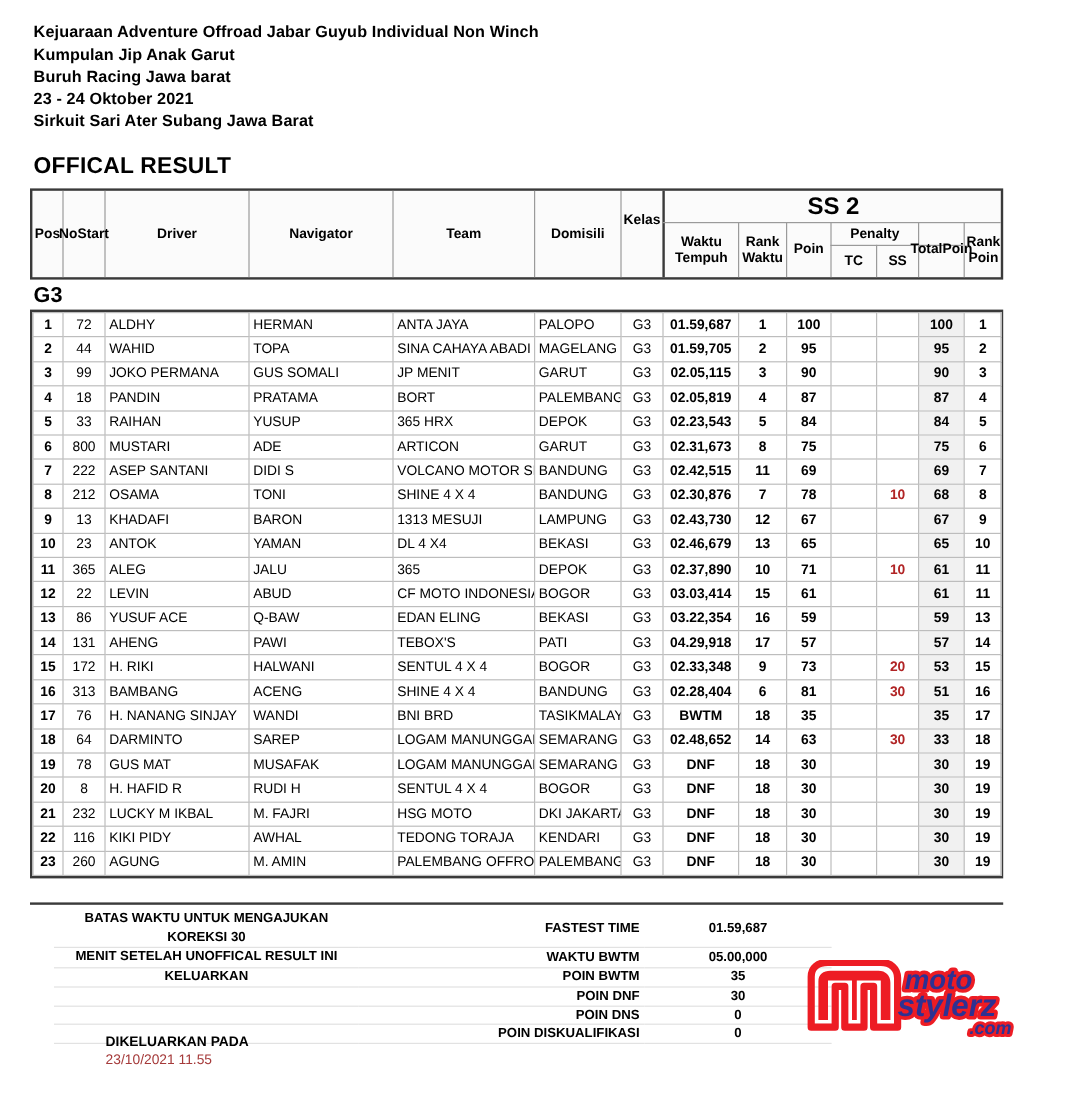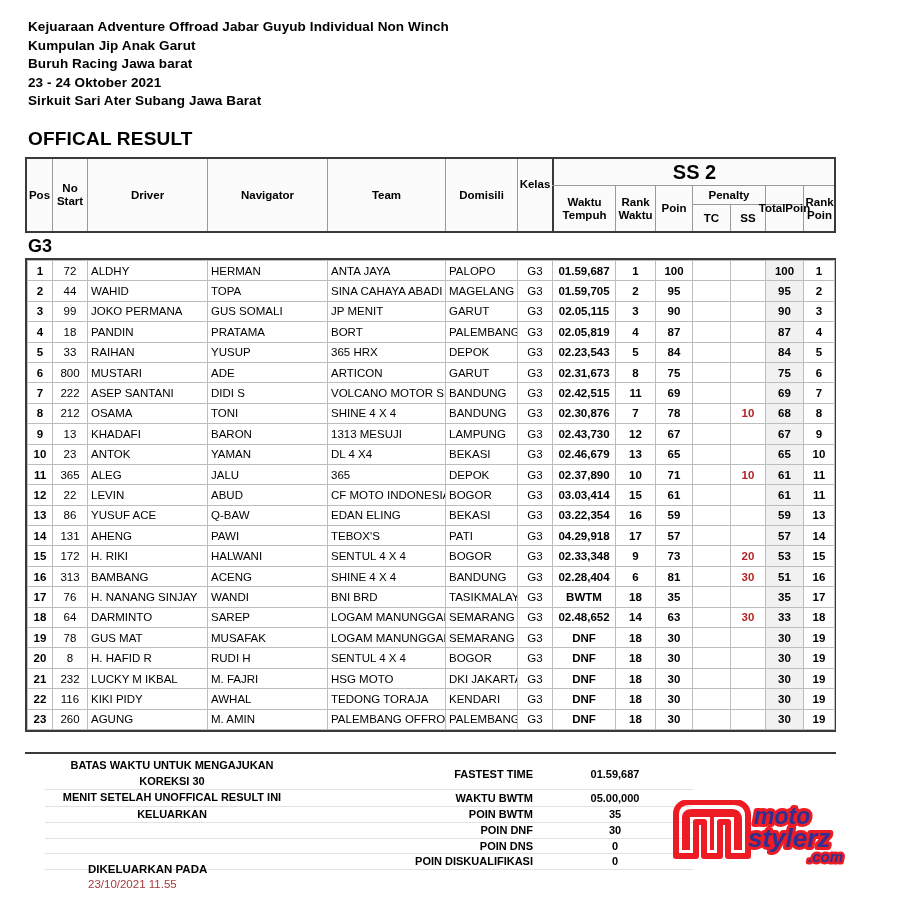--- a/index.html
+++ b/index.html
@@ -103,21 +103,21 @@
     <div class="vline" style="left:628px;top:26px"></div>
     <div class="vline" style="left:665px;top:26px"></div>
     <div class="vline" style="left:703px;top:45px"></div>
     <div class="vline" style="left:738px;top:26px"></div>
     <div class="vline" style="left:776px;top:26px"></div>
 
     <div class="hline" style="top:26px;left:525px"></div>
     <div class="hline" style="top:45px;left:665px;right:33px"></div>
 
     <div class="cell" style="left:0;top:0;width:25px;height:72px">Pos</div>
-    <div class="cell" style="left:26px;top:0;width:34px;height:72px;flex-direction:column">
+    <div class="cell" style="left:26px;top:0;width:34px;height:72px;flex-direction:row">
       <span>No</span>
       <span>Start</span>
     </div>
     <div class="cell" style="left:61px;top:0;width:119px;height:72px">Driver</div>
     <div class="cell" style="left:301px;top:0;width:117px;height:72px">Team</div>
     <div class="cell" style="left:181px;top:0;width:119px;height:72px">Navigator</div>
     <div class="cell" style="left:419px;top:0;width:71px;height:72px">Domisili</div>
     <div class="cell" style="left:491px;top:0;width:34px;height:51px">Kelas</div>
 
     <div class="cell" style="left:527px;top:0;width:281px;height:26px;font-size:20px">SS 2</div>

